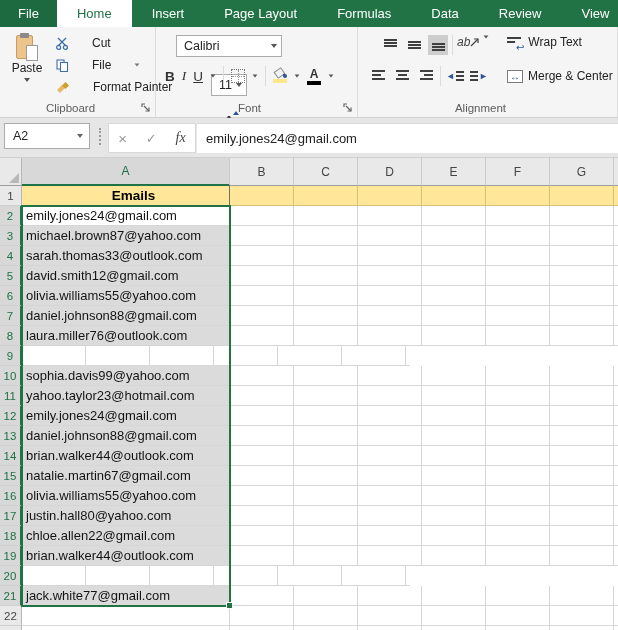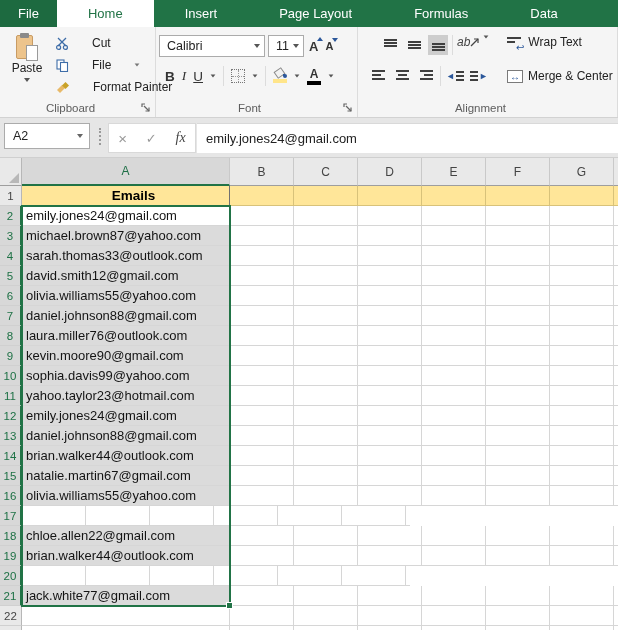--- a/index.html
+++ b/index.html
@@ -2,21 +2,21 @@
 <html><head>
 <meta charset="utf-8">
 <style>
   * { margin:0; padding:0; box-sizing:border-box; }
   html,body { width:618px; height:630px; }
   body { font-family:"Liberation Sans","DejaVu Sans",sans-serif; background:#fff; }
   .app { position:relative; width:618px; height:630px; overflow:hidden; background:#fdba74; }
 
   
   .tabbar { height:27px; background:#217346; display:flex; align-items:stretch; color:#fff; font-size:13px; }
-  .tab { display:flex; align-items:center; padding:0 31px; cursor:default; white-space:nowrap; }
+  .tab { display:flex; align-items:center; padding:0 20px; cursor:default; white-space:nowrap; }
   .tab.file { background:#1d6a40; padding:0 18px; }
   .tab.active { background:#fff; color:#217346; }
   .tellme { display:flex; align-items:center; gap:6px; padding:0 6px; margin-left:10px; white-space:nowrap; overflow:hidden; }
 
   
   .ribbon { position:relative; height:91px; background:#F5F5F5; border-bottom:1px solid #D2D2D2; display:flex; }
   .rgroup { position:relative; border-right:1px solid #DCDCDC; height:100%; }
   .rgroup.clipboard { width:156px; }
   .rgroup.fontg { width:202px; }
   .rgroup.alignment { flex:1; }
@@ -31,21 +31,21 @@
   .clipb { position:relative; width:22px; height:28px; margin-top:2px; }
   .clipb .board { position:absolute; left:0; top:2px; width:17px; height:24px; background:#EDC48C; border:1px solid #C89B63; border-radius:2px; }
   .clipb .clip { position:absolute; left:4px; top:0; width:9px; height:5px; background:#8A8A8A; border-radius:1px; }
   .clipb .page { position:absolute; right:0; bottom:0; width:12px; height:16px; background:#fff; border:1px solid #9a9a9a; }
   .paste-btn .caret { margin-top:3px; }
   .clip-stack { position:absolute; left:56px; top:6px; display:flex; flex-direction:column; gap:2px; }
   .small-btn { display:flex; align-items:center; gap:23px; height:20px; font-size:12px; color:#222; white-space:nowrap; }
   .small-btn .caret { border-top-color:#777; transform:scale(.8); }
 
   
-  .font-row1 { position:absolute; left:3px; top:8px; display:flex; align-items:center; gap:3px; }
+  .font-row1 { position:absolute; left:20px; top:8px; display:flex; align-items:center; gap:17px;flex-direction:column; }
   .font-row2 { position:absolute; left:9px; top:38px; display:flex; align-items:center; gap:7px; height:22px; }
   .name-combo { width:106px; }
   .size-combo { width:36px; }
   .fsz-btn { position:relative; font-size:13px; font-weight:bold; color:#333; padding:0 2px; }
   .fsz-btn .tri { position:absolute; top:-2px; right:-3px; width:0; height:0; border-left:3px solid transparent; border-right:3px solid transparent; }
   .tri.up { border-bottom:4px solid #2B579A; }
   .tri.down { border-top:4px solid #2B579A; }
   .fmt-letter { font-size:13.5px; color:#333; }
   .b { font-weight:bold; } .i { font-style:italic; font-family:"Liberation Serif",serif; } .u { text-decoration:underline; }
   .vline { width:1px; height:20px; background:#DCDCDC; }
@@ -417,21 +417,20 @@
           <div class="cell fill"></div>
           <div class="cell fill"></div>
           <div class="cell fill"></div>
           <div class="cell fill"></div>
           <div class="cell fill"></div>
           <div class="cell fill"></div>
           <div class="cell fill last"></div>
         </div>
         <div class="grow">
           <div class="rowh sel">9</div>
-          <div class="cell colA selcell">kevin.moore90@gmail.com</div>
           <div class="cell fill"></div>
           <div class="cell fill"></div>
           <div class="cell fill"></div>
           <div class="cell fill"></div>
           <div class="cell fill"></div>
           <div class="cell fill"></div>
           <div class="cell fill last"></div>
         </div>
         <div class="grow">
           <div class="rowh sel">10</div>
@@ -505,20 +504,21 @@
           <div class="cell fill"></div>
           <div class="cell fill"></div>
           <div class="cell fill"></div>
           <div class="cell fill"></div>
           <div class="cell fill"></div>
           <div class="cell fill"></div>
           <div class="cell fill last"></div>
         </div>
         <div class="grow">
           <div class="rowh sel">17</div>
+          <div class="cell colA selcell">justin.hall80@yahoo.com</div>
           <div class="cell fill"></div>
           <div class="cell fill"></div>
           <div class="cell fill"></div>
           <div class="cell fill"></div>
           <div class="cell fill"></div>
           <div class="cell fill"></div>
           <div class="cell fill last"></div>
         </div>
         <div class="grow">
           <div class="rowh sel">18</div>

